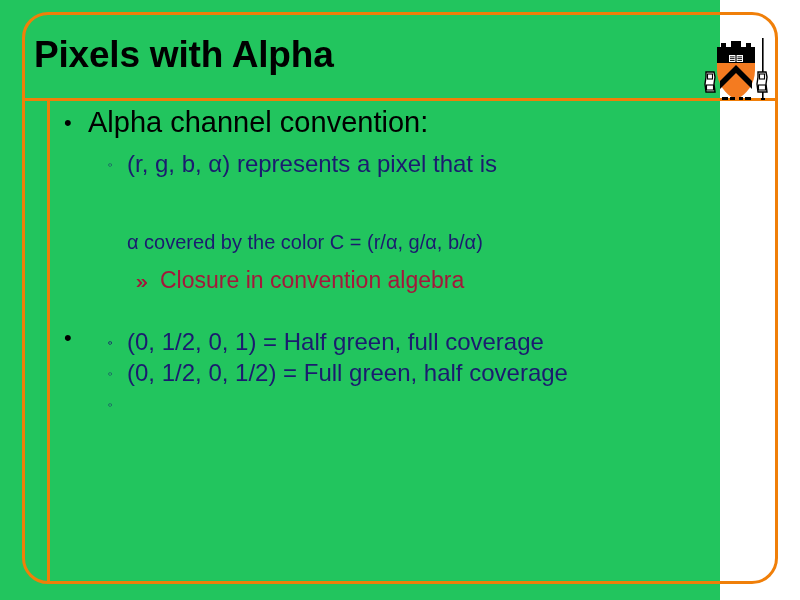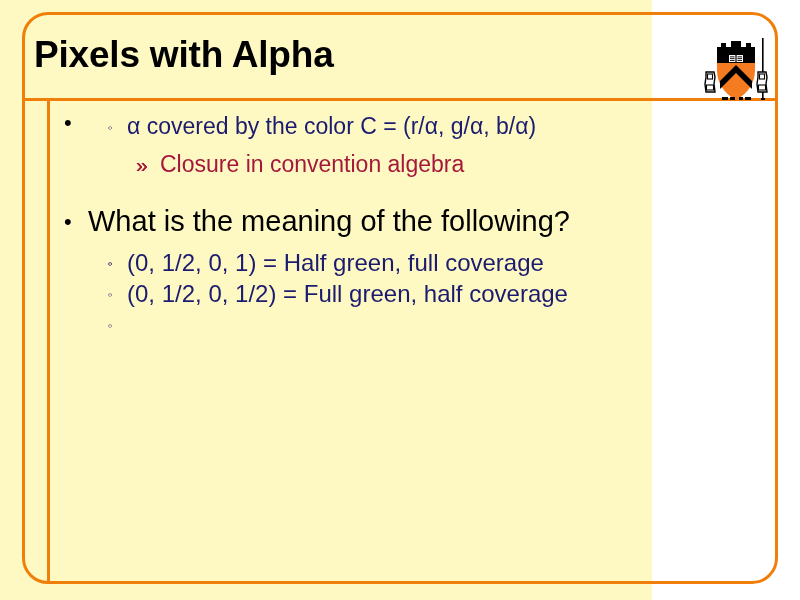--- a/index.html
+++ b/index.html
@@ -9,23 +9,23 @@
   }
   body {
     width: 800px;
     height: 600px;
     font-family: "Liberation Sans", sans-serif;
     overflow: hidden;
   }
 
   #slide {
     position: relative;
-    width: 652px;
+    width: 720px;
     height: 600px;
-    background: #fef9c3;
+    background: #22c55e;
     box-sizing: border-box;
   }
 
   
   .frame {
     position: absolute;
     left: 22px;
     top: 12px;
     width: 756px;
     height: 572px;
@@ -120,23 +120,24 @@
     position: absolute;
     left: 50px;
     top: 0;
     font-size: 13px;
     line-height: 33px;
     color: #1B1B6F;
   }
   .lvl2-cont {
     padding-left: 69px;
     color: #1B1B6F;
-    font-size: 23px;
-    line-height: 31px;
-    white-space: nowrap;
+    font-size: 20px;
+    line-height: 31px;
+    white-space: nowrap;
+    margin-top: 48px;
   }
 
   .lvl3 {
     position: relative;
     padding-left: 102px;
     color: #A5173B;
     font-size: 23px;
     line-height: 31px;
     white-space: nowrap;
   }
@@ -199,26 +200,28 @@
         <rect x="39" y="63" width="4" height="3" fill="#000000"></rect>
         <rect x="45" y="63" width="6" height="3" fill="#000000"></rect>
       </svg>
     </div>
   </div>
 
   <div class="content">
 
     <div class="lvl1">
       <span class="marker">•</span>
+      <span>Alpha channel convention:</span>
     </div>
 
     <div class="gap-sm"></div>
 
     <div class="lvl2">
       <span class="marker">◦</span>
+      <span>(r, g, b, α) represents a pixel that is</span>
     </div>
 
     <div class="lvl2-cont">α covered by the color C = (r/α, g/α, b/α)</div>
 
     <div class="gap-sm"></div>
 
     <div class="lvl3">
       <span class="marker">»</span>
     </div>
 
@@ -228,21 +231,20 @@
 
     <div class="lvl3">
       <span class="marker">»</span>
       <span>Closure in convention algebra</span>
     </div>
 
     <div class="gap-lg"></div>
 
     <div class="lvl1">
       <span class="marker">•</span>
-      <span>What is the meaning of the following?</span>
     </div>
 
     <div class="gap-sm"></div>
 
     <div class="lvl2">
       <span class="marker">◦</span>
     </div>
 
     <div class="lvl2">
       <span class="marker">◦</span>

